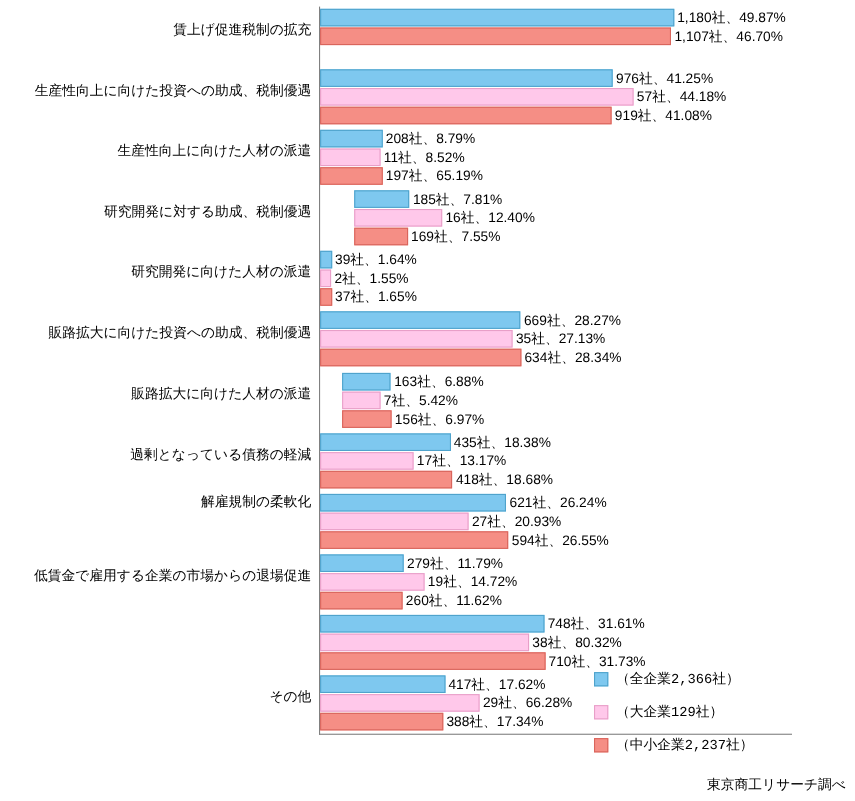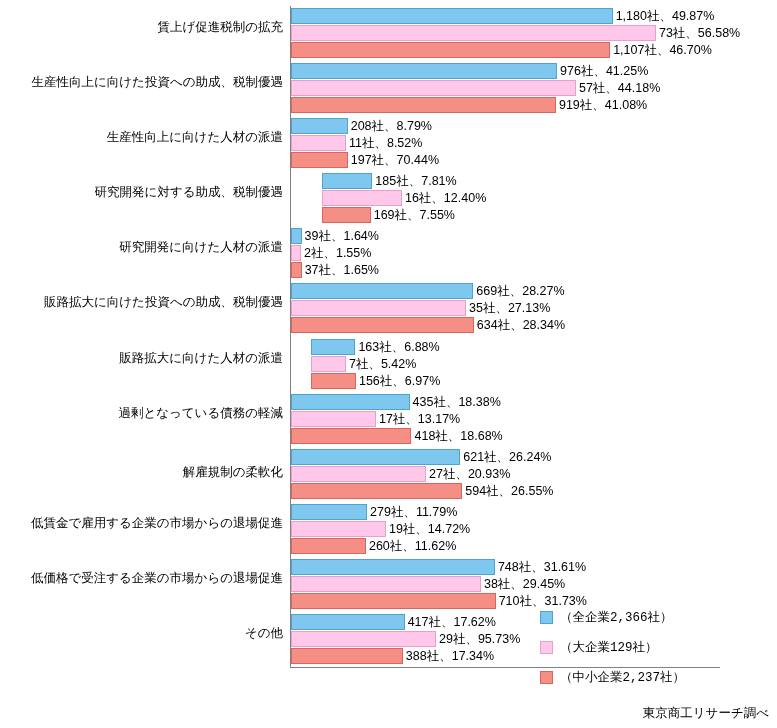--- a/index.html
+++ b/index.html
@@ -114,34 +114,33 @@
 </style>
 </head>
 <body>
 
 <div class="chart-wrap">
 
   <div class="plot" id="plot">
       <div class="cat-group" style="top: 1.58333px;">
         <div class="cat-label" style="top: 12px;">賃上げ促進税制の拡充</div>
         <div class="bar-row"><span class="bar all" style="width: 321.661px;"></span><span class="bar-value">1,180社、49.87%</span></div>
-        <div class="bar-row"><span class="bar large" style="width: 364.941px;"></span><span class="bar-value">73社、56.58%</span></div>
         <div class="bar-row"><span class="bar sme" style="width: 319.146px;"></span><span class="bar-value">1,107社、46.70%</span></div>
       </div>
       <div class="cat-group" style="top: 56.75px;">
         <div class="cat-label" style="top: 12px;">生産性向上に向けた投資への助成、税制優遇</div>
         <div class="bar-row"><span class="bar all" style="width: 266.062px;"></span><span class="bar-value">976社、41.25%</span></div>
         <div class="bar-row"><span class="bar large" style="width: 284.961px;"></span><span class="bar-value">57社、44.18%</span></div>
         <div class="bar-row"><span class="bar sme" style="width: 264.966px;"></span><span class="bar-value">919社、41.08%</span></div>
       </div>
       <div class="cat-group" style="top: 111.917px;">
         <div class="cat-label" style="top: 12px;">生産性向上に向けた人材の派遣</div>
         <div class="bar-row"><span class="bar all" style="width: 56.6955px;"></span><span class="bar-value">208社、8.79%</span></div>
         <div class="bar-row"><span class="bar large" style="width: 54.954px;"></span><span class="bar-value">11社、8.52%</span></div>
-        <div class="bar-row"><span class="bar sme" style="width: 56.76px;"></span><span class="bar-value">197社、70.44%</span></div>
+        <div class="bar-row"><span class="bar sme" style="width: 56.76px;"></span><span class="bar-value">197社、65.19%</span></div>
       </div>
       <div class="cat-group" style="top: 167.083px; padding-left: 31px;">
         <div class="cat-label" style="top: 12px;">研究開発に対する助成、税制優遇</div>
         <div class="bar-row"><span class="bar all" style="width: 50.3745px;"></span><span class="bar-value">185社、7.81%</span></div>
         <div class="bar-row"><span class="bar large" style="width: 79.98px;"></span><span class="bar-value">16社、12.40%</span></div>
         <div class="bar-row"><span class="bar sme" style="width: 48.6975px;"></span><span class="bar-value">169社、7.55%</span></div>
       </div>
       <div class="cat-group" style="top: 222.25px;">
         <div class="cat-label" style="top: 12px;">研究開発に向けた人材の派遣</div>
         <div class="bar-row"><span class="bar all" style="width: 10.578px;"></span><span class="bar-value">39社、1.64%</span></div>
@@ -160,41 +159,40 @@
         <div class="bar-row"><span class="bar large" style="width: 34.959px;"></span><span class="bar-value">7社、5.42%</span></div>
         <div class="bar-row"><span class="bar sme" style="width: 44.9565px;"></span><span class="bar-value">156社、6.97%</span></div>
       </div>
       <div class="cat-group" style="top: 387.75px;">
         <div class="cat-label" style="top: 12px;">過剰となっている債務の軽減</div>
         <div class="bar-row"><span class="bar all" style="width: 118.551px;"></span><span class="bar-value">435社、18.38%</span></div>
         <div class="bar-row"><span class="bar large" style="width: 84.9465px;"></span><span class="bar-value">17社、13.17%</span></div>
         <div class="bar-row"><span class="bar sme" style="width: 120.486px;"></span><span class="bar-value">418社、18.68%</span></div>
       </div>
       <div class="cat-group" style="top: 442.917px;">
-        <div class="cat-label" style="top: 16px;">解雇規制の柔軟化</div>
+        <div class="cat-label" style="top: 0;">解雇規制の柔軟化</div>
         <div class="bar-row"><span class="bar all" style="width: 169.248px;"></span><span class="bar-value">621社、26.24%</span></div>
         <div class="bar-row"><span class="bar large" style="width: 134.999px;"></span><span class="bar-value">27社、20.93%</span></div>
         <div class="bar-row"><span class="bar sme" style="width: 171.248px;"></span><span class="bar-value">594社、26.55%</span></div>
       </div>
       <div class="cat-group" style="top: 498.083px;">
         <div class="cat-label" style="top: 12px;">低賃金で雇用する企業の市場からの退場促進</div>
         <div class="bar-row"><span class="bar all" style="width: 76.0455px;"></span><span class="bar-value">279社、11.79%</span></div>
         <div class="bar-row"><span class="bar large" style="width: 94.944px;"></span><span class="bar-value">19社、14.72%</span></div>
         <div class="bar-row"><span class="bar sme" style="width: 74.949px;"></span><span class="bar-value">260社、11.62%</span></div>
       </div>
       <div class="cat-group" style="top: 553.25px;">
-        <div class="cat-label" style="top: 12px;">低価格で受注する企業の市場からの退場促進</div>
         <div class="bar-row"><span class="bar all" style="width: 203.885px;"></span><span class="bar-value">748社、31.61%</span></div>
-        <div class="bar-row"><span class="bar large" style="width: 189.952px;"></span><span class="bar-value">38社、29.45%</span></div>
+        <div class="bar-row"><span class="bar large" style="width: 189.952px;"></span><span class="bar-value">38社、80.32%</span></div>
         <div class="bar-row"><span class="bar sme" style="width: 204.659px;"></span><span class="bar-value">710社、31.73%</span></div>
       </div>
       <div class="cat-group" style="top: 608.417px;">
         <div class="cat-label" style="top: 12px;">その他</div>
         <div class="bar-row"><span class="bar all" style="width: 113.649px;"></span><span class="bar-value">417社、17.62%</span></div>
-        <div class="bar-row"><span class="bar large" style="width: 144.996px;"></span><span class="bar-value">29社、95.73%</span></div>
+        <div class="bar-row"><span class="bar large" style="width: 144.996px;"></span><span class="bar-value">29社、66.28%</span></div>
         <div class="bar-row"><span class="bar sme" style="width: 111.843px;"></span><span class="bar-value">388社、17.34%</span></div>
       </div>
     </div>
 
   <div class="legend">
     <div class="legend-item">
       <span class="legend-swatch all"></span>
       <span class="legend-label">（全企業2,366社）</span>
     </div>
     <div class="legend-item">

